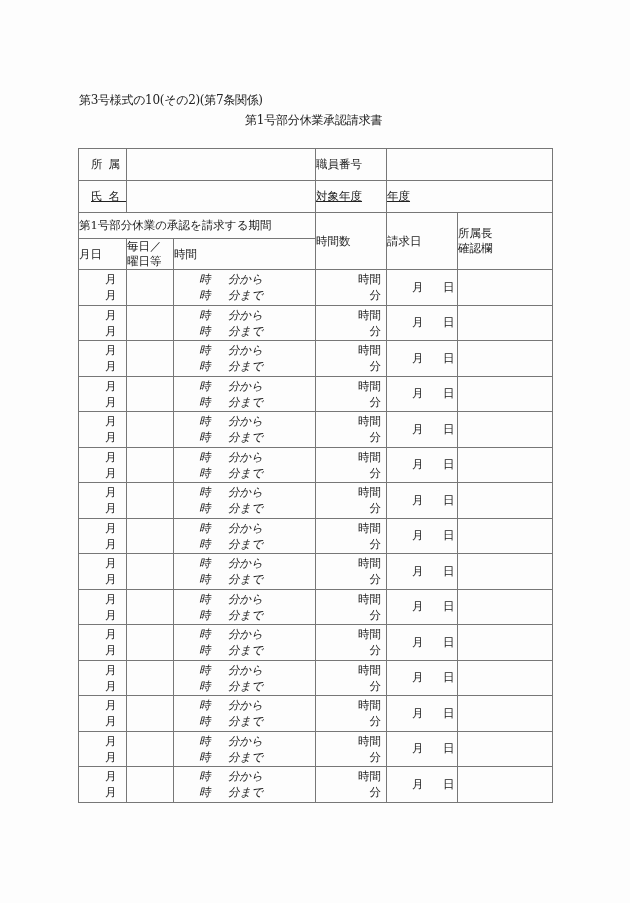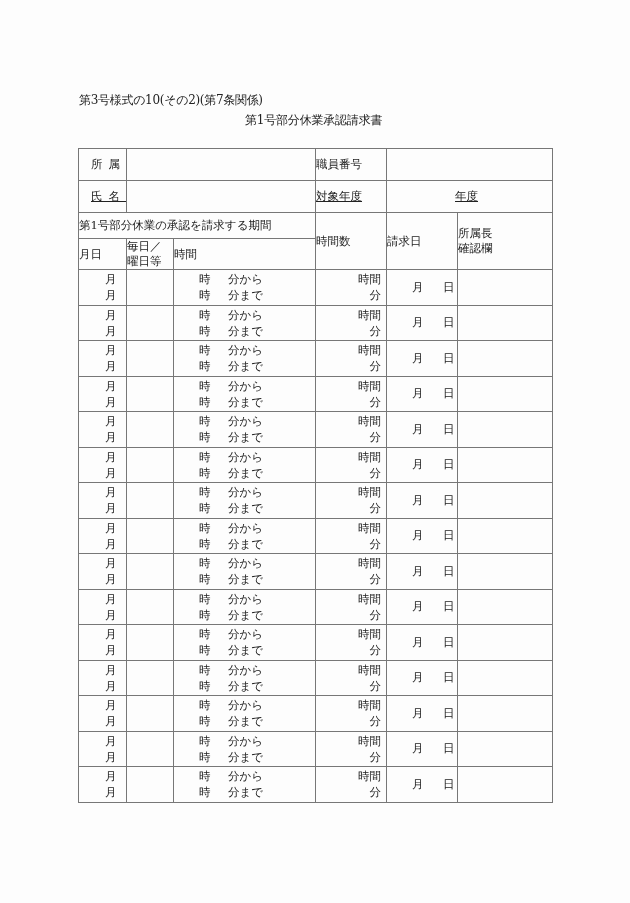--- a/index.html
+++ b/index.html
@@ -51,32 +51,33 @@
     .hdr-row2 td { height: 31px; text-decoration: underline; }
     .sub-a td { height: 25px; }
     .sub-b td { height: 30px; }
     .label-cell {
       text-align: right;
       padding-left: 6px !important;
       letter-spacing: 6px;
       margin-top: 20px;
     }
     .center { text-align: left; }
-    .right-pad { text-align: center; padding-right: 6px !important; margin-top: 41px; }
+    .right-pad { text-align: left; padding-right: 6px !important; margin-top: 41px; }
     .data-row td { height: 34.5px; }
     .twoline {
       line-height: 16px;
       font-size: 11.5px;
     }
     .md-cell {
       padding-left: 26px !important;
     }
     .md-cell .ln span.m { display: inline-block; width: 30px; }
     .tm-cell {
       padding-left: 25px !important;
+      font-style: italic;
     }
     .tm-cell .ln span.h { display: inline-block; width: 29px; }
     .hrs-cell {
       text-align: right;
       padding-right: 5px !important;
     }
     .req-cell {
       text-align: left;
       padding-left: 25px !important;
     }

